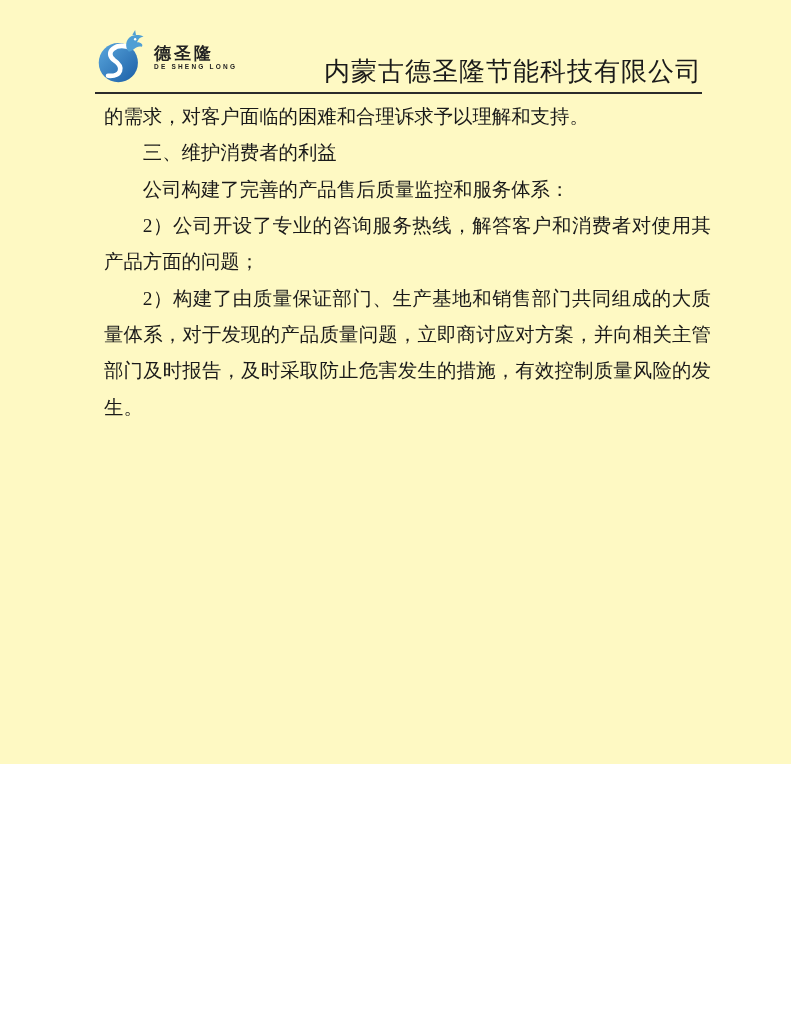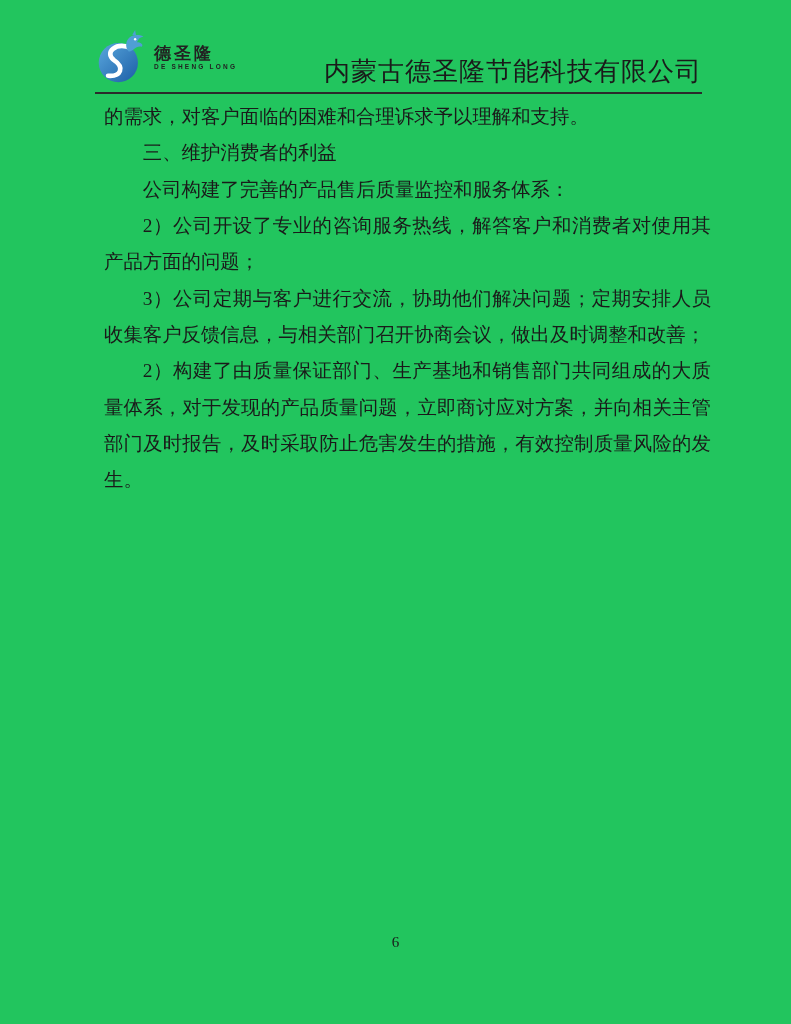--- a/index.html
+++ b/index.html
@@ -1,20 +1,20 @@
 <!DOCTYPE html>
 <html><head>
 <meta charset="utf-8">
 <style>
   html, body { margin: 0; padding: 0; background: #ffffff; }
   .page {
     position: relative;
     width: 791px;
-    height: 1024px;
-    background: #22c55e;
+    height: 764px;
+    background: #fef9c3;
     overflow: hidden;
     font-family: "Liberation Serif", serif;
     color: #1a1a1a;
   }
 
   
   .header {
     position: absolute;
     left: 95px;
     top: 30px;
@@ -108,19 +108,18 @@
       </div>
     </div>
     <div class="company-name">内蒙古德圣隆节能科技有限公司</div>
   </div>
 
   <div class="doc-body">
     <p>的需求，对客户面临的困难和合理诉求予以理解和支持。</p>
     <p class="indent bold">三、维护消费者的利益</p>
     <p class="indent bold">公司构建了完善的产品售后质量监控和服务体系：</p>
     <p class="indent">2）公司开设了专业的咨询服务热线，解答客户和消费者对使用其产品方面的问题；</p>
-    <p class="indent">3）公司定期与客户进行交流，协助他们解决问题；定期安排人员收集客户反馈信息，与相关部门召开协商会议，做出及时调整和改善；</p>
     <p class="indent">2）构建了由质量保证部门、生产基地和销售部门共同组成的大质量体系，对于发现的产品质量问题，立即商讨应对方案，并向相关主管部门及时报告，及时采取防止危害发生的措施，有效控制质量风险的发生。</p>
   </div>
 
   <div class="footer">6</div>
 
 </div>
 
 </body></html>

